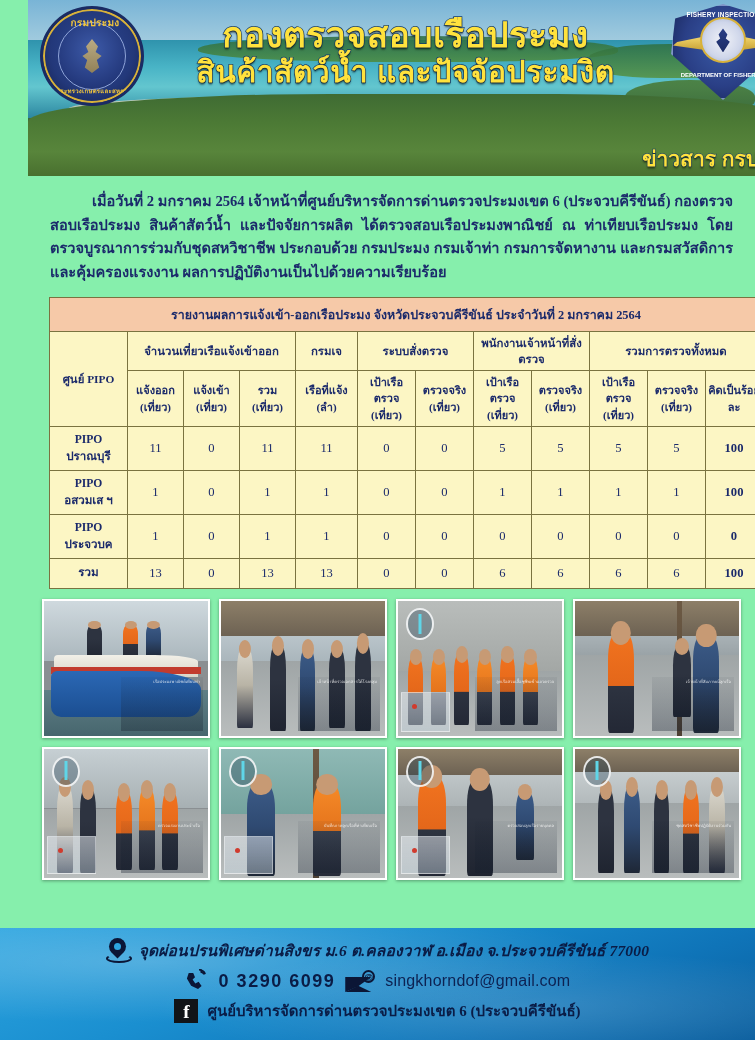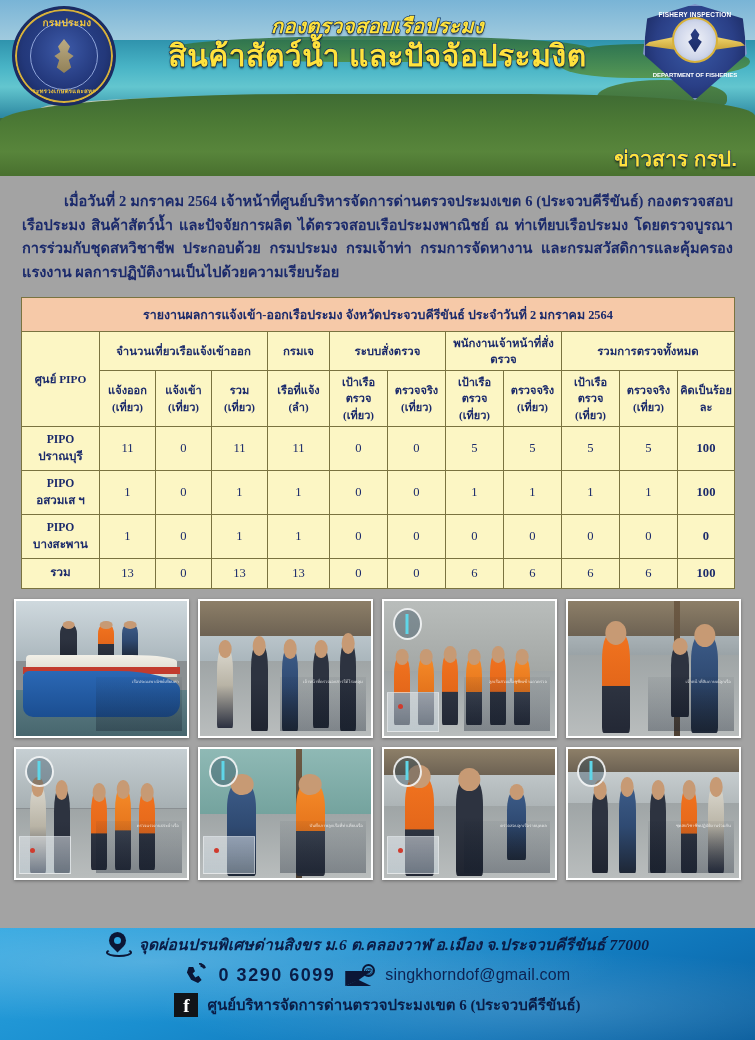--- a/index.html
+++ b/index.html
@@ -7,21 +7,21 @@
 
   body {
     width: 755px;
     height: 1040px;
     overflow: hidden;
     font-family: "Liberation Sans", "DejaVu Sans", sans-serif;
     background: #fdfbf0;
     position: relative;
   }
 
-  .page { width: 755px; height: 1040px; position: relative; background: #a3a3a3; }
+  .page { width: 755px; height: 1040px; position: relative; background: #86efac; padding-left: 28px; }
 
   
   .banner {
     position: relative;
     width: 755px;
     height: 176px;
     overflow: hidden;
     background: linear-gradient(#6fa8c8 0%, #7fbcd6 22%, #4e9bb5 40%, #2f7f96 52%, #3d6b3a 68%, #4a7838 84%, #5b7f3a 100%);
   }
   .banner-sky {
@@ -146,21 +146,21 @@
   .btitle {
     font-family: "Liberation Sans", "DejaVu Sans", sans-serif;
     font-weight: bold;
     color: #ffe23d;
     -webkit-text-stroke: 1.4px #123a6e;
     paint-order: stroke fill;
     text-shadow: 0 2px 2px rgba(0,0,0,.55);
     line-height: 1.06;
     white-space: nowrap;
   }
-  .btitle-1 { font-size: 20px; letter-spacing: .5px; font-style: italic; }
+  .btitle-1 { font-size: 35px; letter-spacing: .5px; }
   .btitle-2 { font-size: 30px; margin-top: 3px; letter-spacing: .5px; }
   .btitle-3 {
     font-size: 21px; margin-top: 5px; color: #ffe23d;
     -webkit-text-stroke: 1.2px #123a6e;
   }
   .btitle-4 {
     position: absolute; right: 18px; bottom: 6px;
     font-size: 21px; font-weight: bold;
     color: #ffe23d; -webkit-text-stroke: 1.1px #123a6e;
     text-shadow: 0 2px 2px rgba(0,0,0,.5);
@@ -319,21 +319,21 @@
       radial-gradient(ellipse at 20% 30%, rgba(255,255,255,.22), rgba(255,255,255,0) 55%),
       radial-gradient(ellipse at 70% 70%, rgba(255,255,255,.16), rgba(255,255,255,0) 50%),
       linear-gradient(160deg, #2da5e0 0%, #1a8fd0 38%, #0f74b8 72%, #0a5e9e 100%);
     color: #0b1d4a;
     overflow: hidden;
   }
   .f-line {
     display: flex; align-items: center; justify-content: center;
     gap: 7px; line-height: 1;
   }
-  .f1 { margin-top: 4px; }
+  .f1 { margin-top: 10px; }
   .f2 { margin-top: 5px; gap: 10px; }
   .f3 { margin-top: 6px; }
   .f4 { margin-top: 6px; gap: 9px; }
   .f-addr {
     font-family: "Liberation Serif", "DejaVu Serif", serif;
     font-size: 15.5px; font-weight: bold; font-style: italic;
     color: #0a1c46; letter-spacing: .2px;
   }
   .f-phone {
     font-size: 18px; font-weight: bold; color: #0a1c46;
@@ -569,21 +569,21 @@
           <td class="cell">1</td>
           <td class="cell">1</td>
           <td class="cell">1</td>
           <td class="cell">1</td>
           <td class="cell pct">100</td>
         </tr>
 
         <tr>
           <td class="rowname">
             <span>PIPO</span><br>
-            <span>บางสะพาน</span>
+            <span>ประจวบค</span>
           </td>
           <td class="cell">1</td>
           <td class="cell">0</td>
           <td class="cell">1</td>
           <td class="cell">1</td>
           <td class="cell">0</td>
           <td class="cell">0</td>
           <td class="cell">0</td>
           <td class="cell">0</td>
           <td class="cell">0</td>

